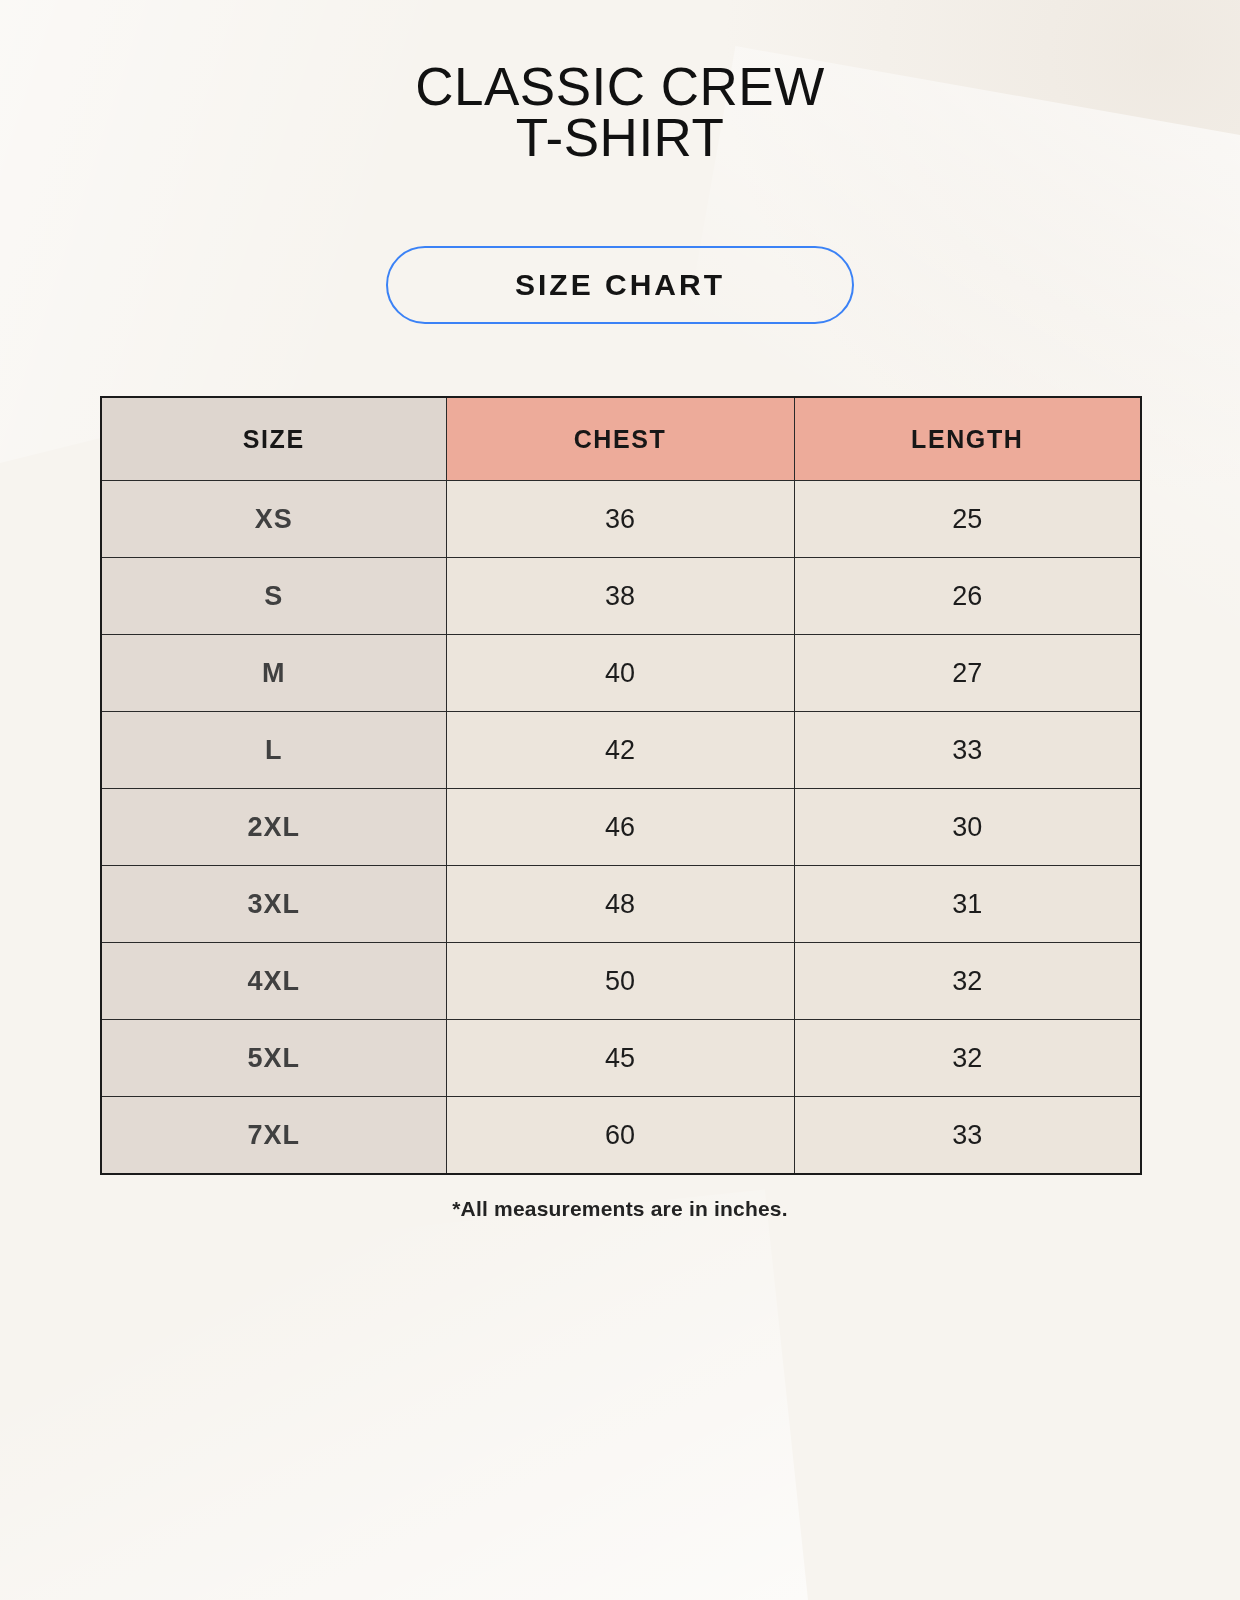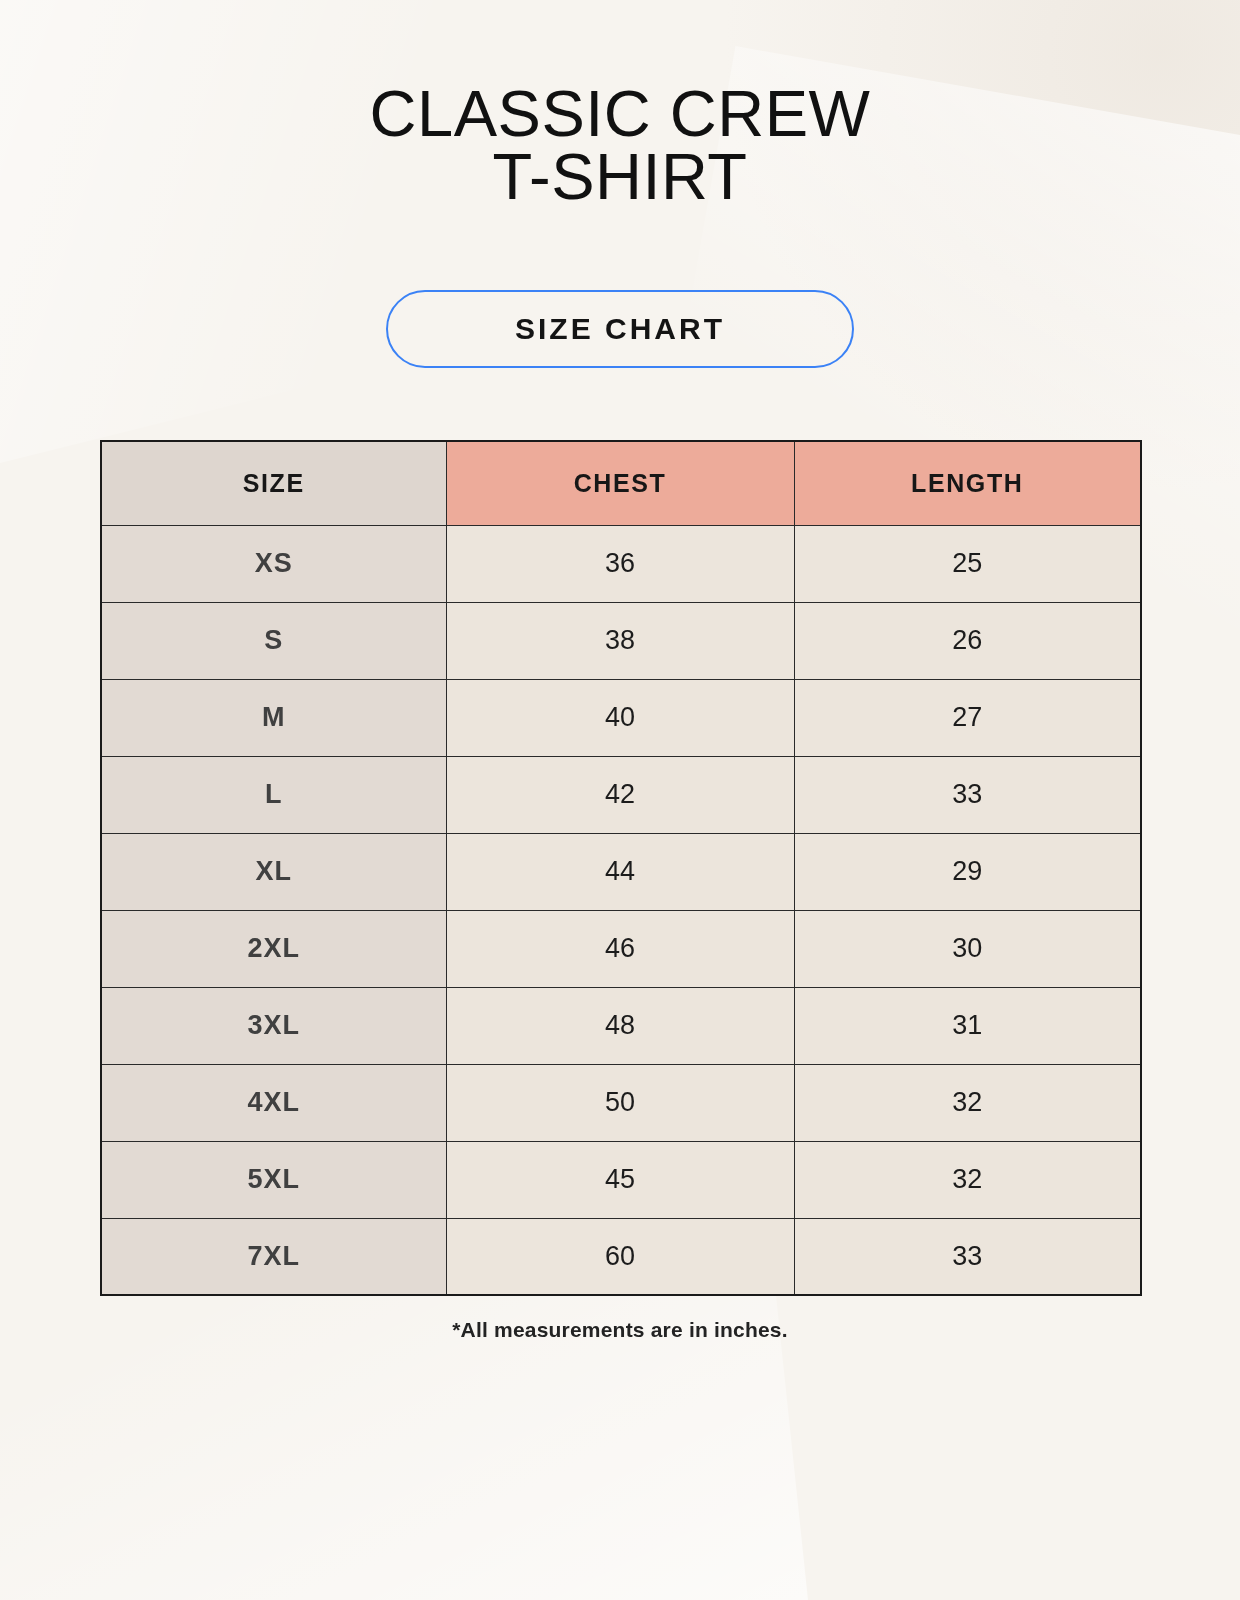--- a/index.html
+++ b/index.html
@@ -59,23 +59,23 @@
     position: relative;
     z-index: 2;
     width: 1240px;
     height: 1600px;
     box-sizing: border-box;
     padding: 0 100px;
   }
 
   .title {
     margin: 0;
-    padding-top: 82px;
+    padding-top: 61px;
     text-align: center;
-    font-size: 65px;
+    font-size: 53px;
     line-height: 0.97;
     letter-spacing: 0.5px;
     font-weight: 400;
     color: #111111;
   }
   .title .line2 { display: block; }
 
   .pill-wrap {
     display: flex;
     justify-content: center;
@@ -199,25 +199,20 @@
           <td class="cell-size">M</td>
           <td class="cell-val">40</td>
           <td class="cell-val">27</td>
         </tr>
         <tr>
           <td class="cell-size">L</td>
           <td class="cell-val">42</td>
           <td class="cell-val">33</td>
         </tr>
         <tr>
-          <td class="cell-size">XL</td>
-          <td class="cell-val">44</td>
-          <td class="cell-val">29</td>
-        </tr>
-        <tr>
           <td class="cell-size">2XL</td>
           <td class="cell-val">46</td>
           <td class="cell-val">30</td>
         </tr>
         <tr>
           <td class="cell-size">3XL</td>
           <td class="cell-val">48</td>
           <td class="cell-val">31</td>
         </tr>
         <tr>

